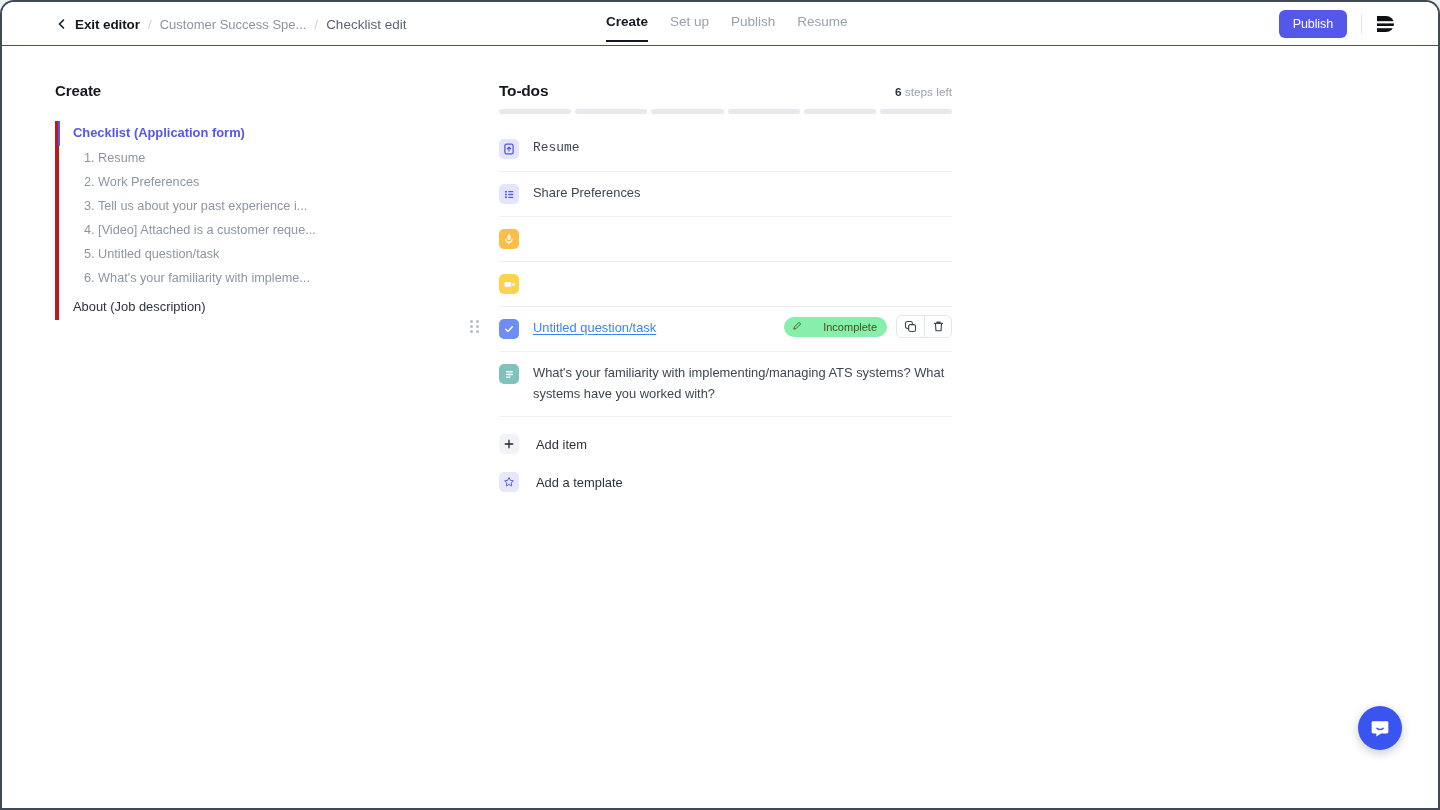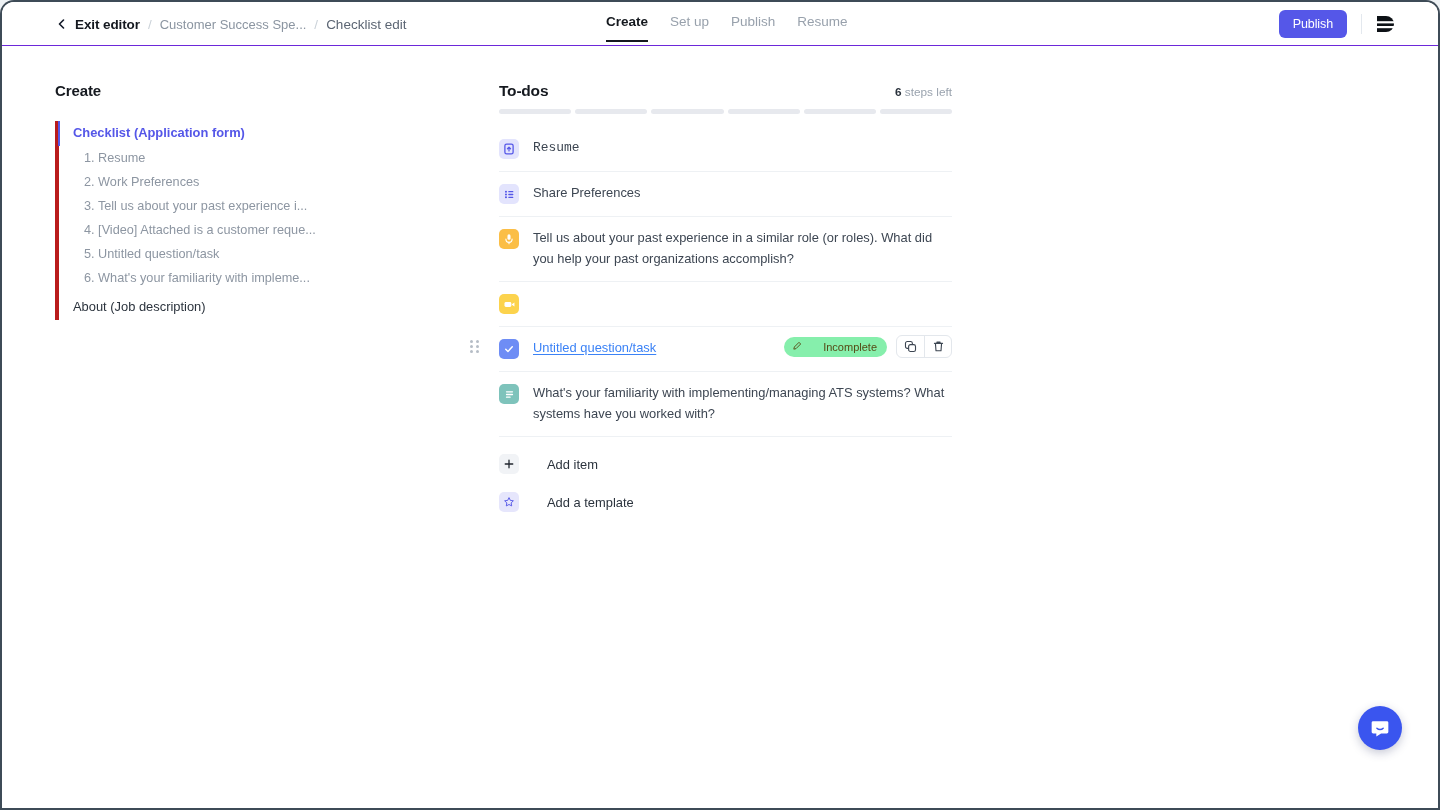--- a/index.html
+++ b/index.html
@@ -306,21 +306,21 @@
   .drag-handle i {
     background: #b6bdc6;
     border-radius: 50%;
     width: 3px; height: 3px;
     display: block;
   }
 
   .add-row {
     display: flex;
     align-items: center;
-    gap: 28px;
+    gap: 17px;
     padding: 9px 0;
     cursor: pointer;
     text-align: center;
   }
   .add-row.first { padding-top: 17px; }
   .add-badge {
     width: 20px; height: 20px;
     border-radius: 5px;
     display: flex; align-items: center; justify-content: center;
     flex: none;
@@ -448,21 +448,20 @@
       </div>
 
       <div class="todo-row">
         <div class="todo-icon ic-orange">
           <svg width="12" height="12" viewBox="0 0 14 14" fill="none">
             <rect x="5.2" y="1.6" width="3.6" height="6.4" rx="1.8" fill="#ffffff"></rect>
             <path d="M3.4 7.2a3.6 3.6 0 0 0 7.2 0" stroke="#ffffff" stroke-width="1.3" stroke-linecap="round"></path>
             <path d="M7 10.8v1.7" stroke="#ffffff" stroke-width="1.3" stroke-linecap="round"></path>
           </svg>
         </div>
-        <div class="todo-text">Tell us about your past experience in a similar role (or roles). What did you help your past organizations accomplish?</div>
       </div>
 
       <div class="todo-row">
         <div class="todo-icon ic-yellow">
           <svg width="13" height="13" viewBox="0 0 14 14" fill="none">
             <rect x="1.6" y="4.2" width="7.4" height="5.6" rx="1.6" fill="#ffffff"></rect>
             <path d="M9.6 6.6l2.7-1.8v4.4L9.6 7.4z" fill="#ffffff"></path>
           </svg>
         </div>
       </div>

